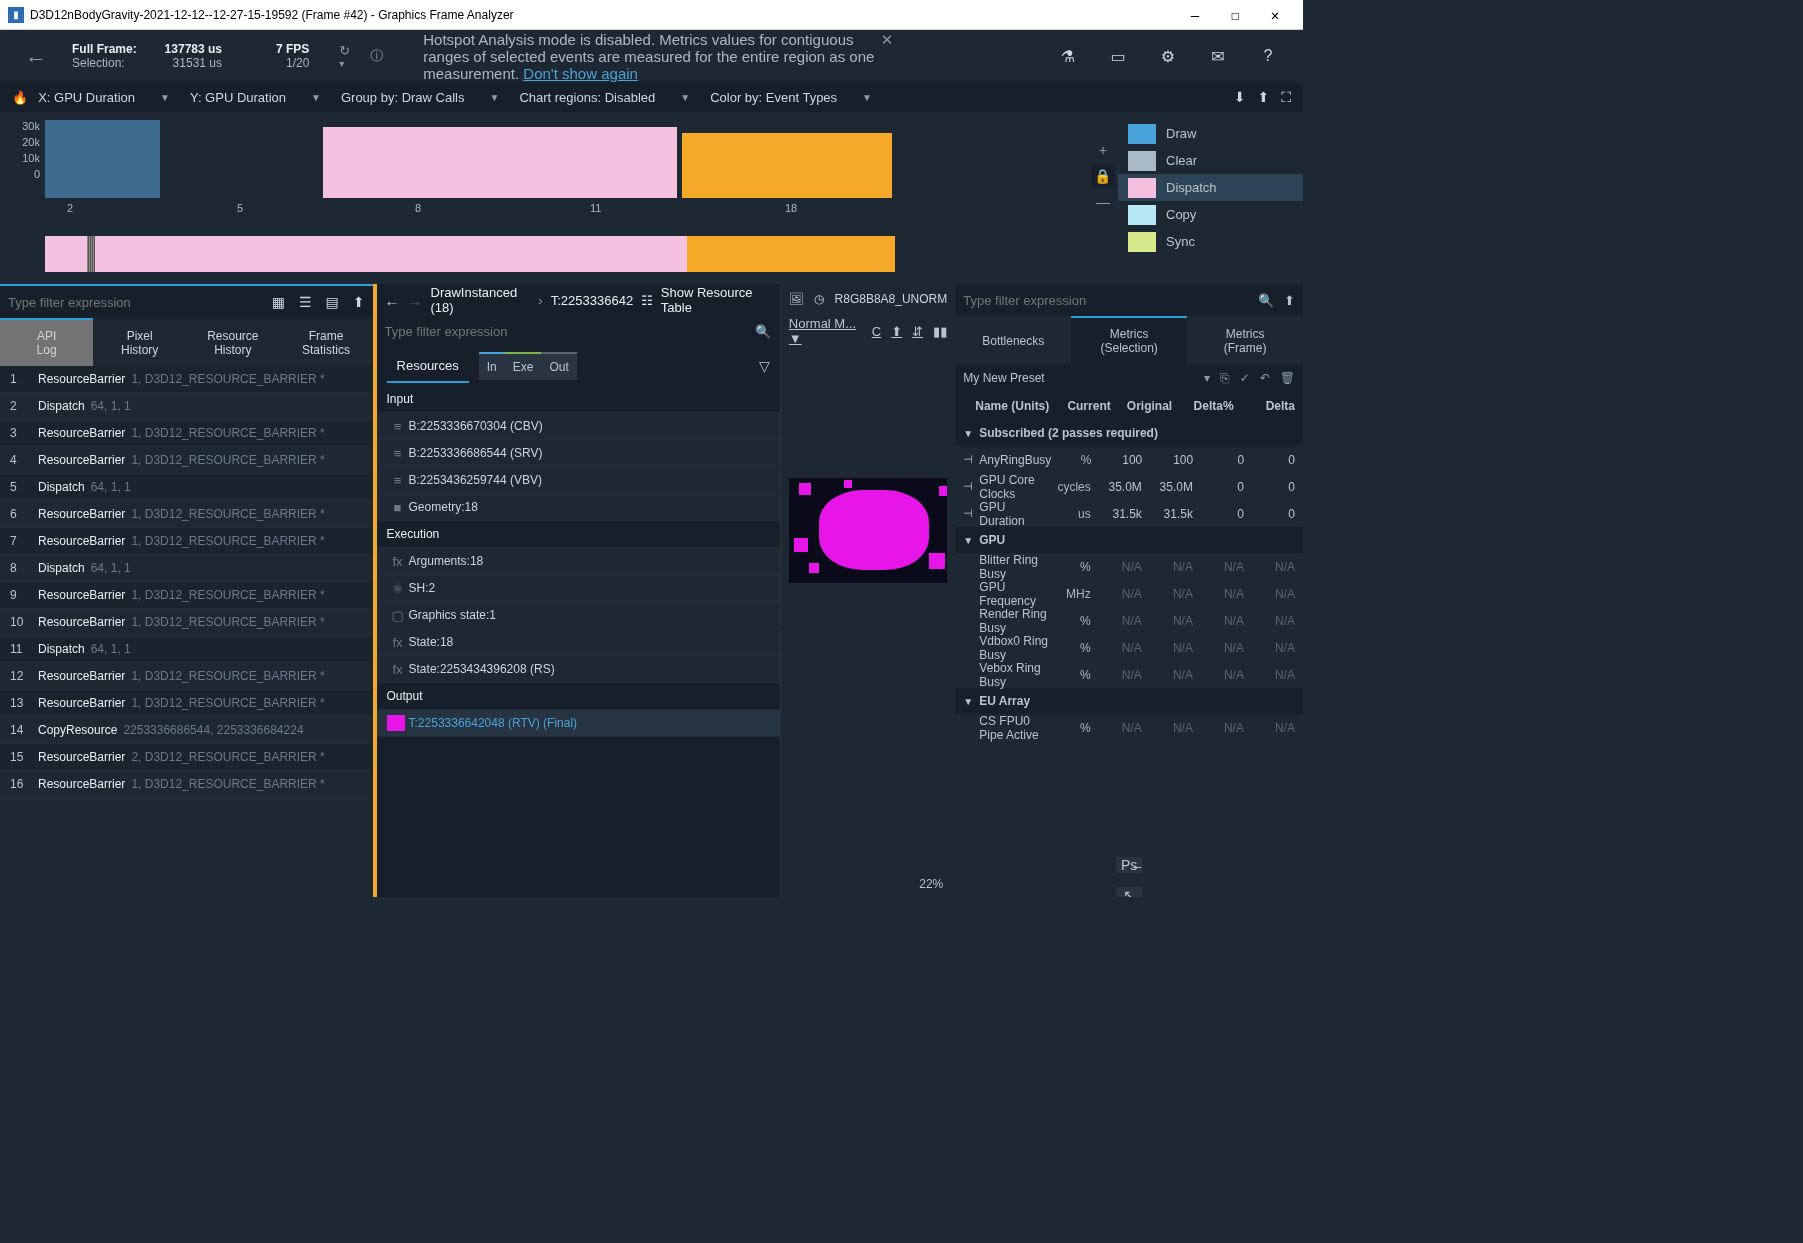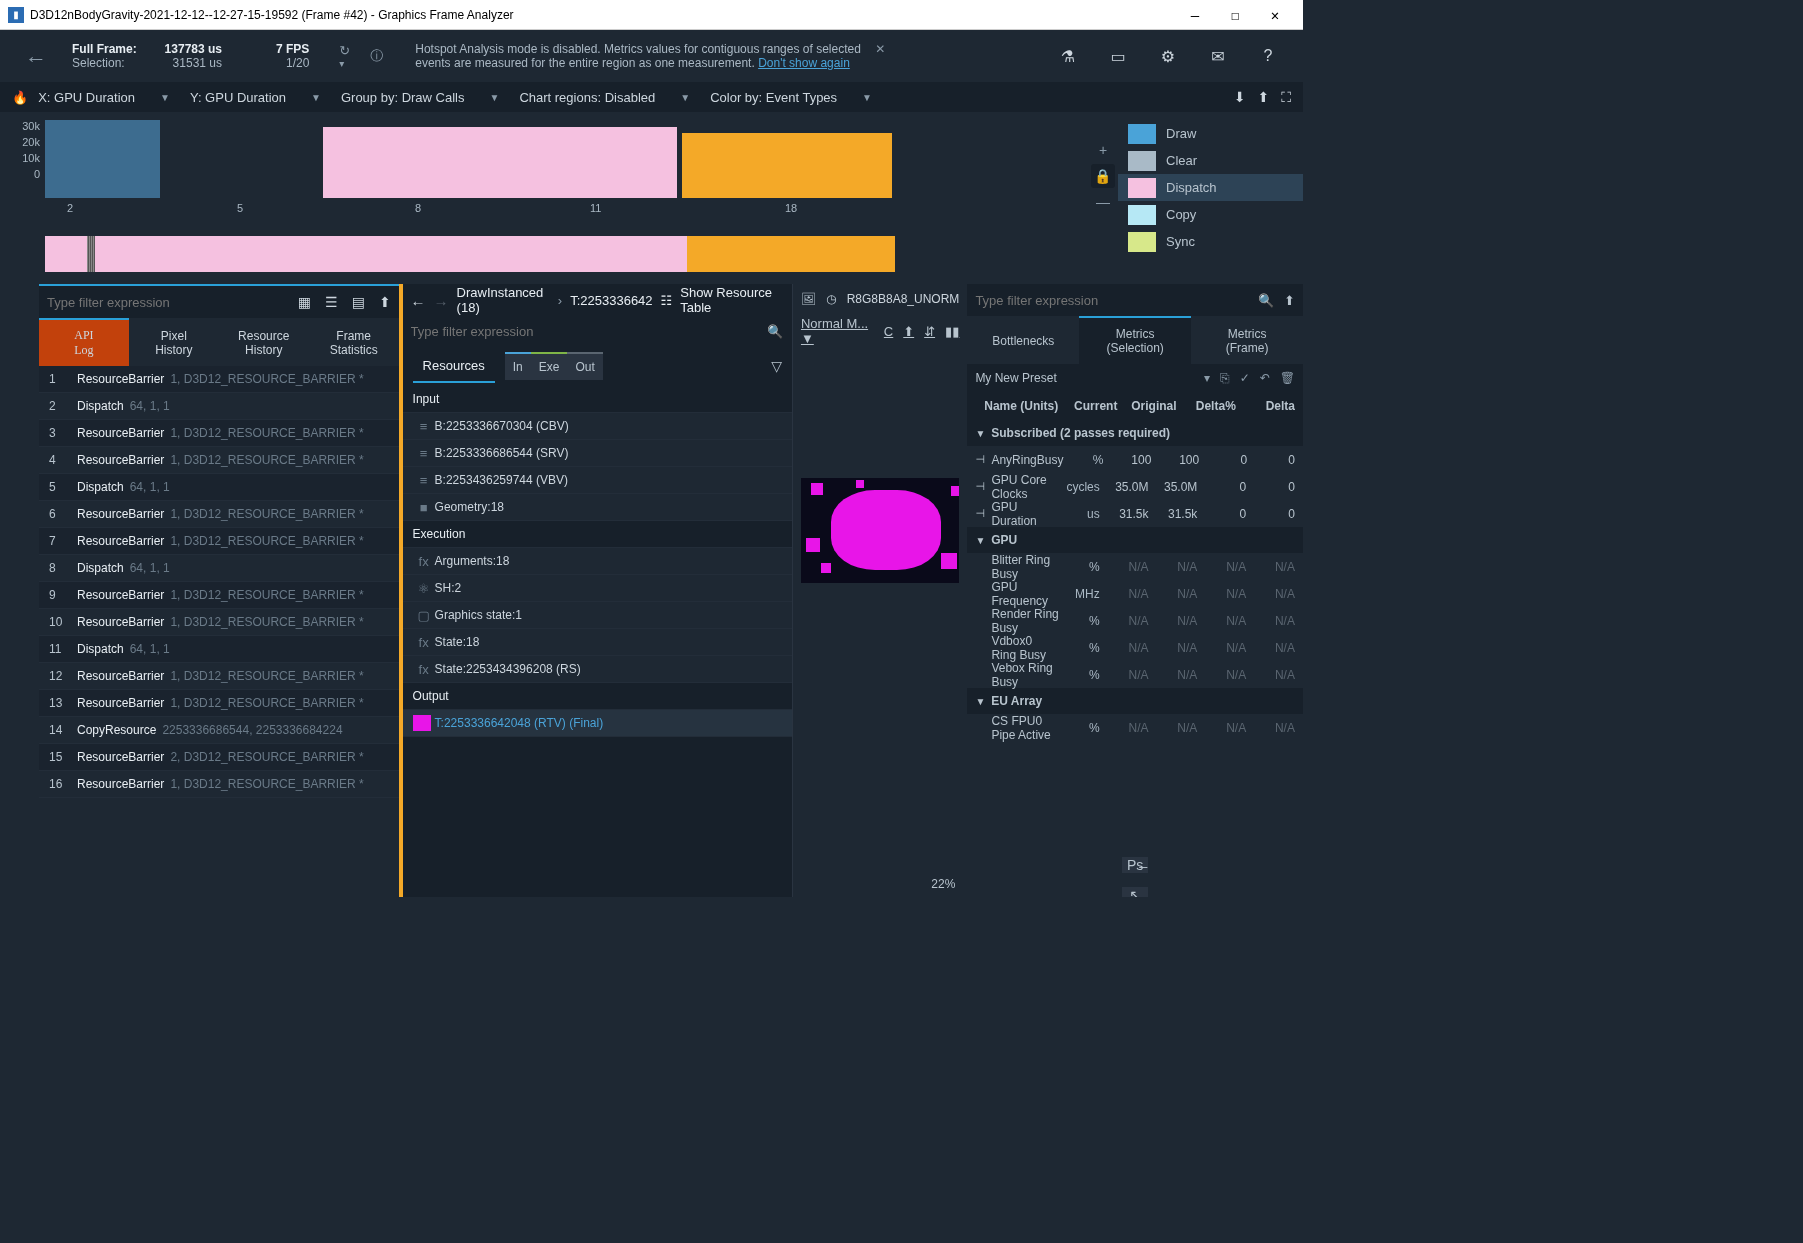--- a/index.html
+++ b/index.html
@@ -9,21 +9,21 @@
 .titlebar .controls { margin-left: auto; display: flex; }
 .titlebar .controls span { width: 40px; text-align: center; font-family: monospace; font-size: 14px; }
 .header { height: 52px; background: #1e2833; display: flex; align-items: center; padding: 0 10px; }
 .back-arrow { font-size: 22px; color: #8a9aa8; padding: 0 15px; }
 .frame-info { display: flex; flex-direction: column; font-size: 12px; margin-left: 10px; }
 .frame-info .row { display: flex; }
 .frame-info .label { color: #e8eef3; width: 75px; }
 .frame-info .val { width: 75px; text-align: right; color: #e8eef3; }
 .fps-info { display: flex; flex-direction: column; font-size: 12px; text-align: right; margin-left: 30px; }
 .fps-info div { color: #e8eef3; margin-left: 24px; }
-.hotspot { flex: 1; display: flex; align-items: flex-start; font-size: 12px; color: #aab8c4; margin-left: 32px; max-width: 470px; }
+.hotspot { flex: 1; display: flex; align-items: flex-start; font-size: 15px; color: #aab8c4; margin-left: 40px; max-width: 470px; }
 .hotspot a { color: #4aa3d8; text-decoration: underline; }
 .hotspot .close-x { margin-left: auto; color: #8a9aa8; align-self: flex-start; }
 .header-icons { margin-left: auto; display: flex; gap: 0; }
 .header-icons span { width: 50px; height: 40px; display: flex; align-items: center; justify-content: center; color: #cdd6de; font-size: 16px; }
 .refresh-group { display: flex; flex-direction: column; margin-left: 30px; color: #8a9aa8; }
 .axis-bar { height: 30px; background: #17202a; display: flex; align-items: center; padding: 0 12px; font-size: 13px; color: #cdd6de; }
 .axis-bar .fire { margin-right: 10px; }
 .axis-bar .sel { display: flex; align-items: center; margin-right: 20px; }
 .axis-bar .sel .caret { margin-left: 25px; color: #8a9aa8; font-size: 10px; }
 .axis-bar .right-icons { margin-left: auto; display: flex; gap: 12px; color: #cdd6de; font-size: 14px; }
@@ -42,28 +42,28 @@
 .mbar { position: absolute; top: 0; height: 36px; }
 .mbar2 { left: 0; width: 642px; background: #f5c1e0; }
 .mbar3 { left: 642px; width: 208px; background: #f4a928; }
 .marker { position: absolute; left: 42px; top: 0; width: 8px; height: 36px; background: repeating-linear-gradient(90deg,#888,#888 1px,#555 1px,#555 2px); }
 .chart-controls { width: 30px; display: flex; flex-direction: column; align-items: center; padding-top: 30px; gap: 6px; color: #8a9aa8; font-size: 14px; }
 .lock-btn { background: #17202a; width: 24px; height: 24px; border-radius: 3px; display: flex; align-items: center; justify-content: center; }
 .legend { width: 185px; padding: 8px 0; }
 .legend-item { display: flex; align-items: center; height: 27px; padding: 0 10px; }
 .legend-item.sel { background: #2d4356; }
 .legend-swatch { width: 28px; height: 20px; margin-right: 10px; }
-.lower { display: flex; height: 613px; margin-left: 39px; }
+.lower { display: flex; height: 613px; }
 .left-panel { width: 375px; display: flex; flex-direction: column; border-top: 2px solid #2aa0d8; }
 .filter-row { height: 32px; background: #17202a; display: flex; align-items: center; padding: 0 8px; }
 .filter-input { flex: 1; background: transparent; border: none; color: #6a7a88; font-size: 13px; outline: none; }
 .filter-icons { display: flex; gap: 14px; color: #cdd6de; font-size: 14px; }
 .tabs { display: flex; height: 48px; background: #1e2833; }
 .tab { flex: 1; display: flex; align-items: center; justify-content: center; text-align: center; font-size: 12px; color: #cdd6de; border-top: 2px solid transparent; }
-.tab.active { border-top: 2px solid #2aa0d8; background: #c2410c; font-family: Liberation Serif, serif; }
+.tab.active { border-top: 2px solid #2aa0d8; background: #737373; }
 .api-list { flex: 1; overflow: hidden; background: #1e2833; }
 .api-row { display: flex; align-items: center; height: 27px; padding: 0 10px; font-size: 12px; border-bottom: 1px solid #232d39; }
 .api-row:nth-child(odd){ background: #1a232e; }
 .api-row .idx { width: 28px; color: #b8c4ce; }
 .api-row .name { color: #e8eef3; font-weight: 500; }
 .api-row .args { color: #6a7a88; margin-left: 6px; }
 .mid-panel { width: 410px; display: flex; flex-direction: column; border-left: 4px solid #f4a928; background: #17202a; }
 .crumb-bar { height: 32px; display: flex; align-items: center; padding: 0 8px; font-size: 13px; color: #e8eef3; gap: 8px; }
 .crumb-bar .arrow { color: #cdd6de; font-size: 15px; }
 .crumb-bar .dim { color: #555f6a; }

